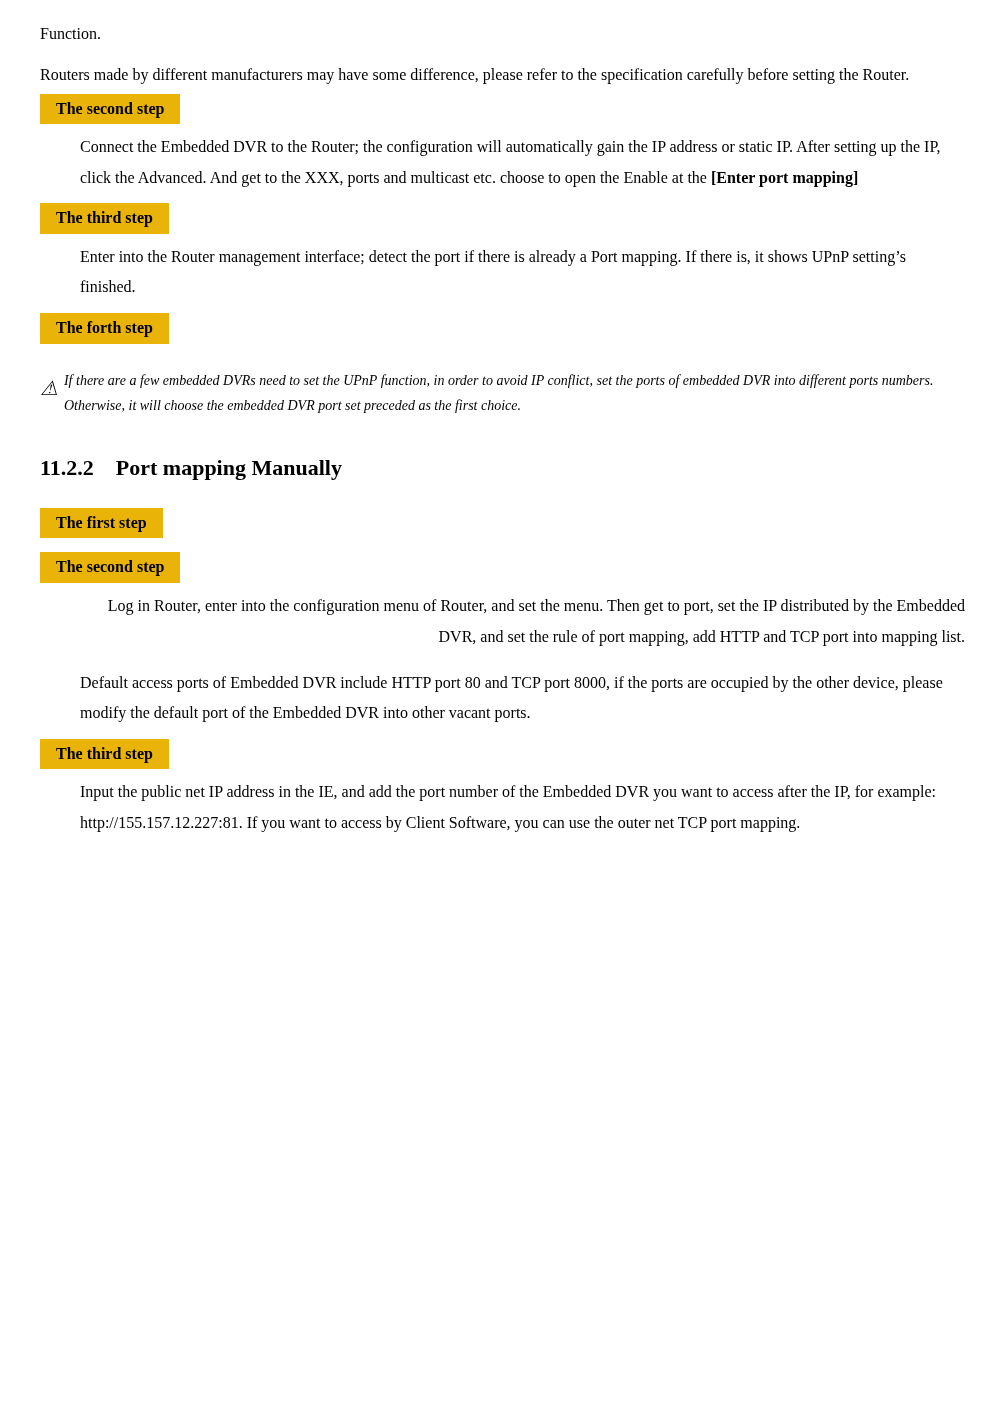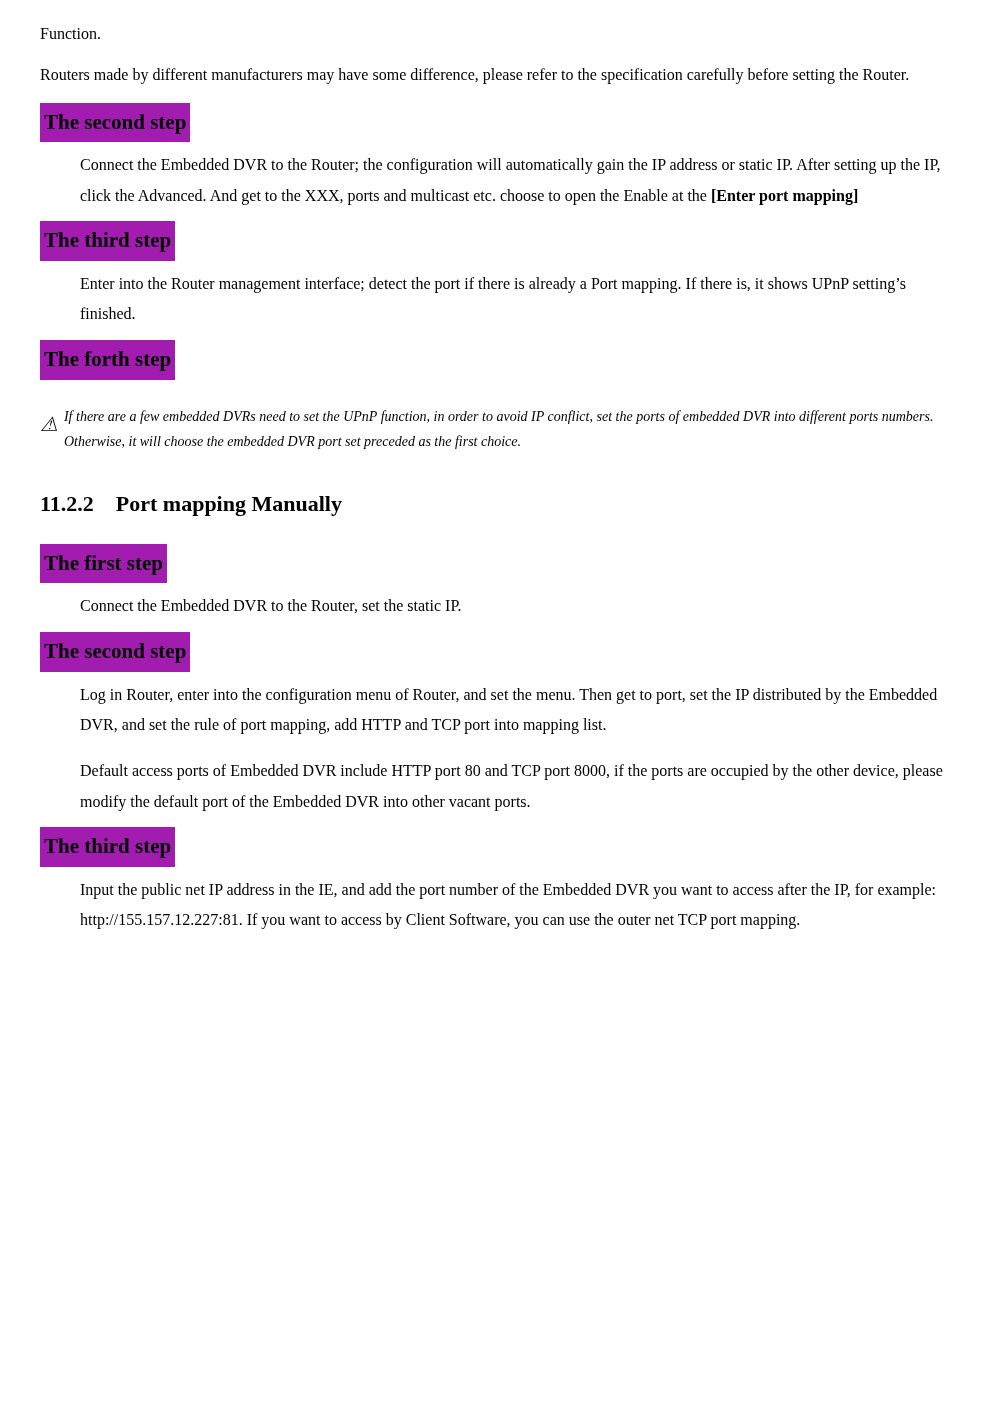--- a/index.html
+++ b/index.html
@@ -19,25 +19,25 @@
     }
 
     .section-heading {
       font-size: 22px;
       font-weight: bold;
       margin: 30px 0 20px 0;
     }
 
     .step-label {
       font-weight: bold;
-      font-size: 21px;
+      font-size: 16px;
       margin-bottom: 8px;
       display: inline-block;
-      background-color: #a21caf;
-      padding: 1px 4px;
+      background-color: #eab308;
+      padding: 1px 16px;
     }
 
     .step-content {
       margin-left: 40px;
       margin-bottom: 10px;
       font-size: 16px;
       line-height: 1.9;
     }
 
     .step-block {
@@ -61,21 +61,21 @@
 
     .bold-bracket {
       font-weight: bold;
     }
   </style>
 </head>
 <body>
 
 <div>
   <p style="margin-bottom: 12px;">Function.</p>
-  <p style="margin-bottom: 13px;">Routers  made  by  different  manufacturers  may  have  some  difference,  please  refer  to  the  specification carefully before setting the Router.</p>
+  <p style="margin-bottom: 4px;">Routers  made  by  different  manufacturers  may  have  some  difference,  please  refer  to  the  specification carefully before setting the Router.</p>
 </div>
 
 <div class="step-block">
   <span class="step-label">The second step</span>
   <div class="step-content">
     <p>Connect the Embedded DVR to the Router; the configuration will automatically gain the IP address or static IP. After setting up the IP, click the Advanced. And get to the XXX, ports and multicast etc. choose to open the Enable at the <span class="bold-bracket">[Enter port mapping]</span></p>
   </div>
 </div>
 
 <div class="step-block">
@@ -91,29 +91,26 @@
 
 <div class="warning-block">
   <span class="warning-icon">⚠</span>
   <span>If there are a few embedded DVRs need to set the UPnP function, in order to avoid IP conflict, set the ports of embedded DVR into different ports numbers. Otherwise, it will choose the embedded DVR port set preceded as the first choice.</span>
 </div>
 
 <h2 class="section-heading">11.2.2 Port mapping Manually</h2>
 
 <div class="step-block">
   <span class="step-label">The first step</span>
-  <div class="step-content">
-    <p>Connect the Embedded DVR to the Router, set the static IP.</p>
-  </div>
 </div>
 
 <div class="step-block">
   <span class="step-label">The second step</span>
   <div class="step-content">
-    <p style="margin-bottom: 16px;">Log  in  Router,  enter  into  the  configuration  menu  of  Router,  and  set  the  menu.  Then  get  to  port,  set  the  IP distributed by the Embedded DVR, and set the rule of port mapping, add HTTP and TCP port into mapping list.</p>
+    <p style="margin-bottom: 16px; text-align: right;">Log  in  Router,  enter  into  the  configuration  menu  of  Router,  and  set  the  menu.  Then  get  to  port,  set  the  IP distributed by the Embedded DVR, and set the rule of port mapping, add HTTP and TCP port into mapping list.</p>
     <p>Default access ports of Embedded DVR include HTTP port 80 and TCP port 8000, if the ports are occupied by the other device, please modify the default port of the Embedded DVR into other vacant ports.</p>
   </div>
 </div>
 
 <div class="step-block">
   <span class="step-label">The third step</span>
   <div class="step-content">
     <p>Input the public net IP address in the IE, and add the port number of the Embedded DVR you want to access after the IP, for example: http://155.157.12.227:81. If you want to access by Client Software, you can use the outer net TCP port mapping.</p>
   </div>
 </div>

